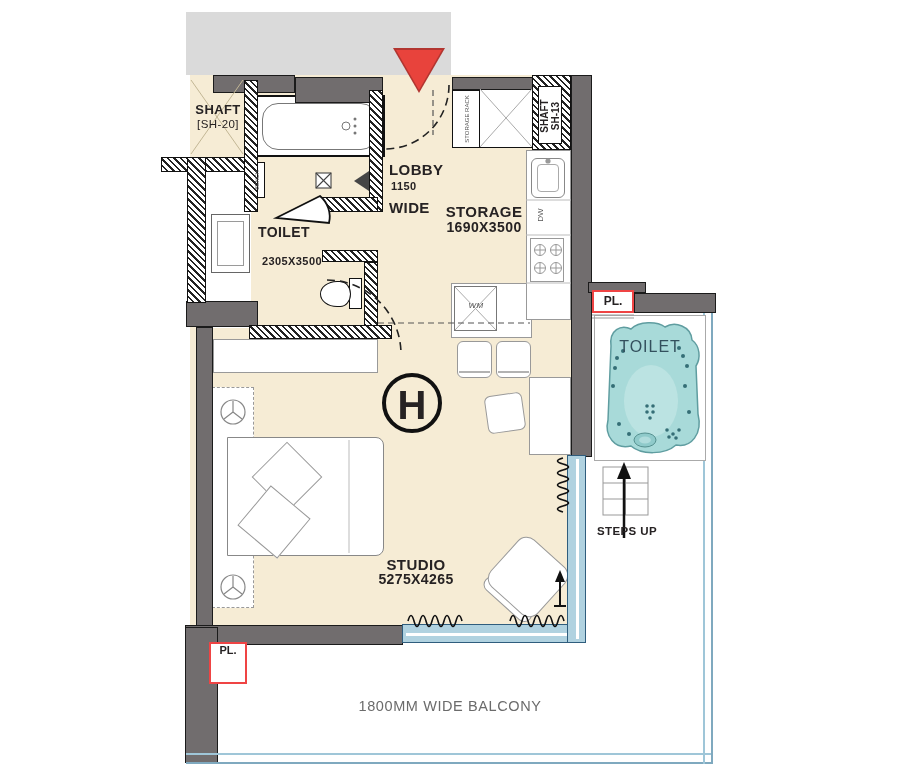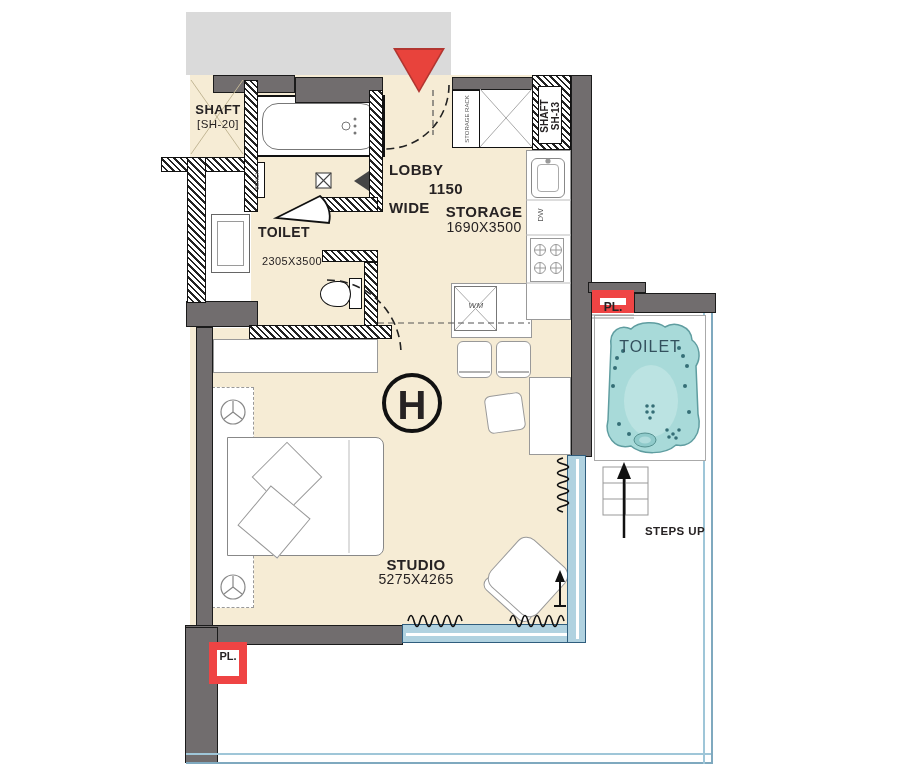--- a/index.html
+++ b/index.html
@@ -5,25 +5,25 @@
   html,body{margin:0;padding:0;background:#fff;}
   #stage{position:relative;width:902px;height:775px;background:#fff;overflow:hidden;
          font-family:"Liberation Sans", sans-serif;color:#262223;}
   .abs{position:absolute;box-sizing:border-box;}
   .wall{position:absolute;box-sizing:border-box;background:#716d6e;border:1.5px solid #1b1b1b;}
   .hatch{position:absolute;box-sizing:border-box;border:1.6px solid #111;
          background:repeating-linear-gradient(45deg,#fff 0 3px,#222 3px 4.6px);}
   .fix{position:absolute;box-sizing:border-box;background:#fff;border:1px solid #8f8f8f;}
   .lbl{position:absolute;box-sizing:border-box;font-weight:700;letter-spacing:.4px;
        text-align:center;white-space:nowrap;line-height:1.15;}
-  .dim{font-weight:400;}
+  .dim{font-weight:700;}
   .vwrap{position:absolute;box-sizing:border-box;overflow:visible;}
   .vin{position:absolute;top:0;left:0;transform-origin:top left;text-align:center;
        font-weight:700;white-space:nowrap;}
-  .plbox{position:absolute;box-sizing:border-box;background:#fff;border:8px solid #ef4444;
+  .plbox{position:absolute;box-sizing:border-box;background:#fff;border:2px solid #ef4444;
          font-weight:700;text-align:center;}
   .glass{position:absolute;box-sizing:border-box;background:#b0d2e0;border:1.5px solid #2f5d7d;}
   .glass .gline{position:absolute;background:#fff;}
   svg{display:block;}
 </style>
 </head>
 <body>
 
 <div id="stage">
 
@@ -247,33 +247,34 @@
     </div>
   </div>
 
   <div class="lbl" style="left:190px;top:103px;width:56px;font-size:13px;">SHAFT</div>
   <div class="lbl" style="left:186px;top:118px;width:64px;font-size:11.5px;font-weight:400;">[SH-20]</div>
 
   <div class="lbl" style="left:244px;top:224px;width:80px;font-size:14px;">TOILET</div>
   <div class="lbl dim" style="left:246px;top:255px;width:92px;font-size:11px;">2305X3500</div>
 
   <div class="lbl" style="left:389px;top:161px;width:72px;font-size:15px;text-align:left;">LOBBY</div>
-  <div class="lbl" style="left:391px;top:180px;width:72px;font-size:15px;text-align:right;">1150</div>
+  <div class="lbl" style="left:391px;top:180px;width:72px;font-size:11px;text-align:left;">1150</div>
   <div class="lbl" style="left:389px;top:199px;width:72px;font-size:15px;text-align:left;">WIDE</div>
 
   <div class="lbl" style="left:434px;top:203px;width:100px;font-size:15px;">STORAGE</div>
   <div class="lbl dim" style="left:430px;top:219px;width:108px;font-size:14px;">1690X3500</div>
 
   <div class="lbl" style="left:368px;top:556px;width:96px;font-size:15px;">STUDIO</div>
   <div class="lbl dim" style="left:362px;top:571px;width:108px;font-size:14px;">5275X4265</div>
 
+  <div class="lbl" style="left:330px;top:698px;width:240px;font-size:14.5px;font-weight:400;color:#6b6b6b;letter-spacing:.6px;">1800MM WIDE BALCONY</div>
 
   <div class="lbl" style="left:596px;top:338px;width:108px;font-size:16px;font-weight:400;color:#33505d;letter-spacing:1px;">TOILET</div>
 
-  <div class="lbl" style="left:594px;top:525px;width:66px;font-size:11.5px;margin-left:48px;">STEPS UP</div>
+  <div class="lbl" style="left:594px;top:525px;width:66px;font-size:11.5px;">STEPS UP</div>
 
   <div class="vwrap" style="left:455px;top:92px;width:24px;height:54px;">
     <div class="vin" style="width:54px;height:24px;transform:rotate(-90deg) translate(-54px,0);font-size:6px;font-weight:400;line-height:24px;color:#555;">STORAGE RACK</div>
   </div>
   <div class="vwrap" style="left:534px;top:200px;width:14px;height:30px;">
     <div class="vin" style="width:30px;height:14px;transform:rotate(-90deg) translate(-30px,0);font-size:8px;font-weight:400;line-height:14px;color:#555;">DW</div>
   </div>
   <div class="vwrap" style="left:251px;top:163px;width:13px;height:34px;">
     <div class="vin" style="width:34px;height:13px;transform:rotate(-90deg) translate(-34px,0);font-size:5.5px;font-weight:400;line-height:13px;color:#555;">BENCH</div>
   </div>

